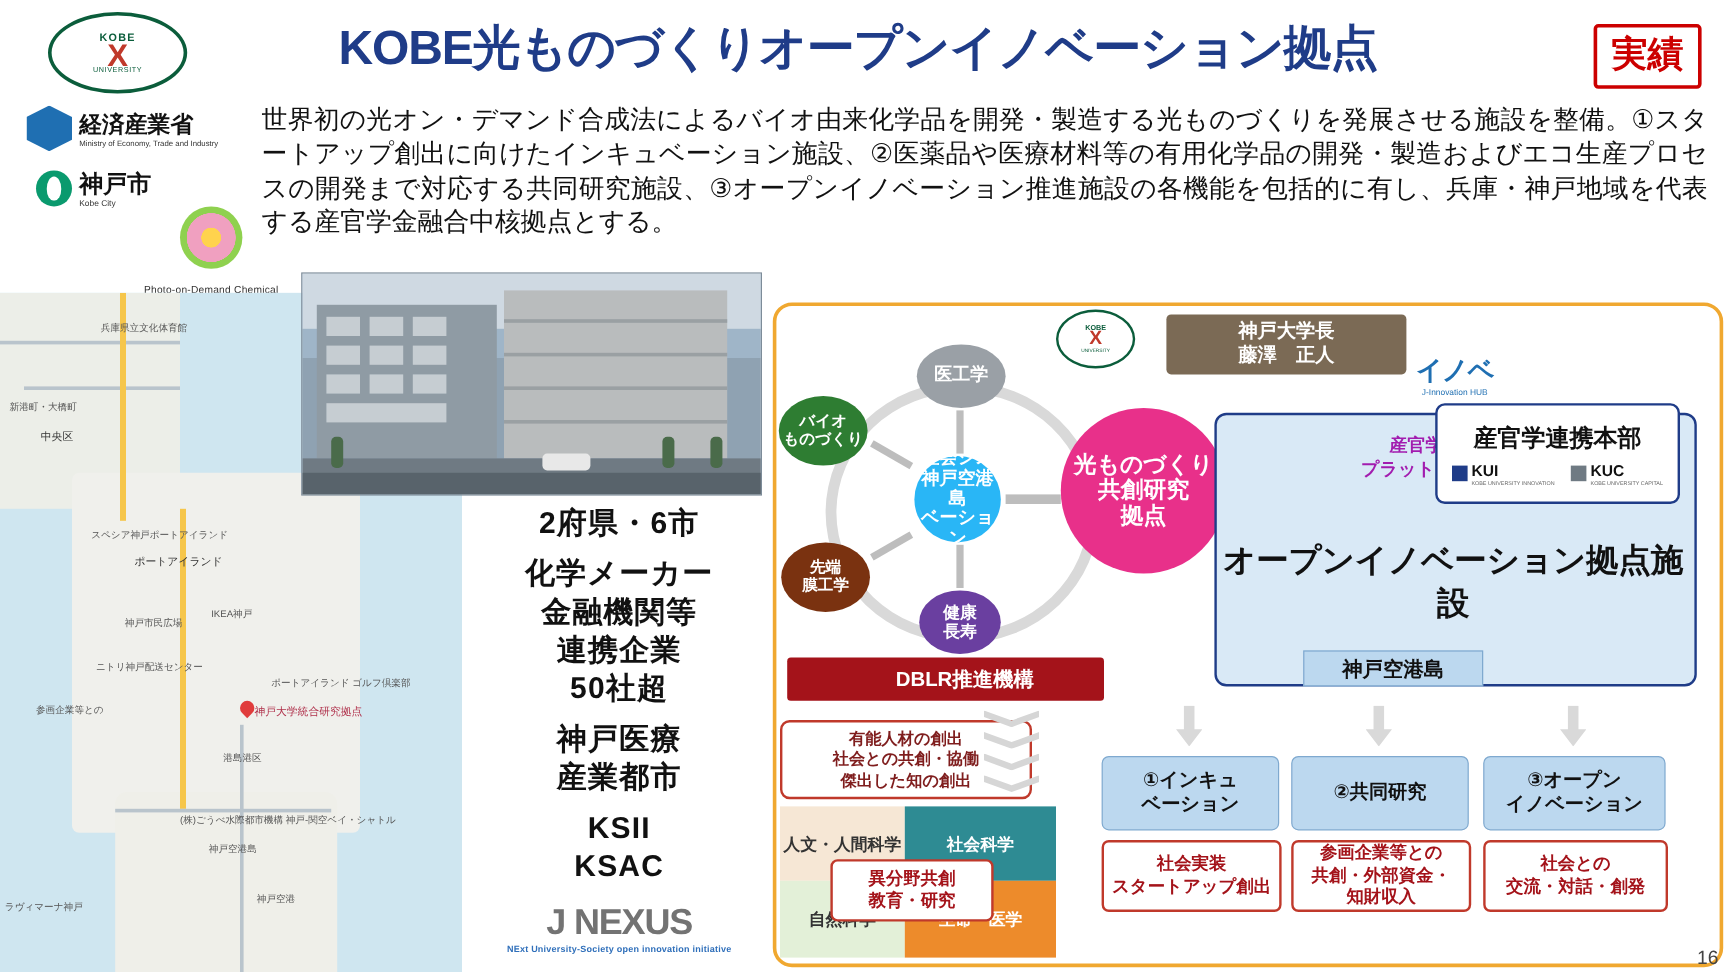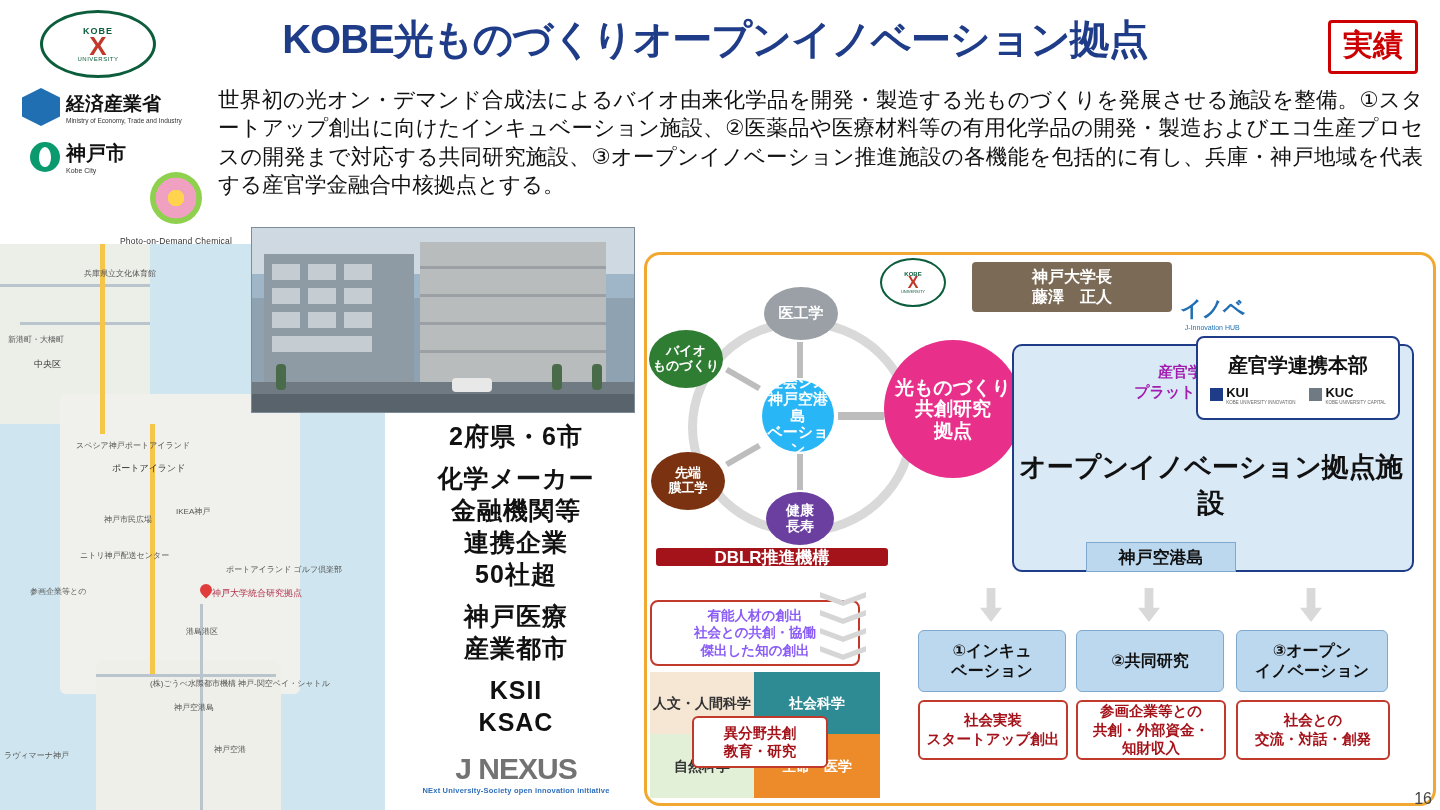--- a/index.html
+++ b/index.html
@@ -141,30 +141,30 @@
   #b-kenko{left:766px;top:492px;width:68px;height:53px;background:#6a3fa0;font-size:14px;}
   #b-shakai{left:762px;top:380px;width:72px;height:72px;background:#29b6f6;font-size:15px;}
   #ring{
     left:688px;top:318px;width:210px;height:200px;border:9px solid #d9d9d9;border-radius:50%;
   }
   #b-hikari{
     left:884px;top:340px;width:138px;height:138px;background:#e8308a;font-size:19px;
   }
   
   #dblr{
-    left:656px;top:548px;width:232px;height:18px;background:#a4131a;color:#fff;
+    left:656px;top:548px;width:232px;height:36px;background:#a4131a;color:#fff;
     border-radius:3px;display:flex;align-items:center;justify-content:center;
-    font-size:17px;font-weight:bold;
+    font-size:17px;font-weight:bold;padding-left:32px;
   }
   
   #talent{
     left:650px;top:600px;width:206px;height:62px;
     border:2px solid #c0392b;border-radius:8px;background:#fff;
     display:flex;flex-direction:column;align-items:center;justify-content:center;
-    color:#8b5cf6;font-size:13.5px;font-weight:bold;line-height:1.3;
+    color:#7f1d1d;font-size:13.5px;font-weight:bold;line-height:1.3;
   }
   
   #chev{left:820px;top:592px;width:46px;height:84px;}
   #chev div{
     position:absolute;left:0;width:46px;height:14px;background:#d6d6d6;
     clip-path:polygon(0 0,50% 60%,100% 0,100% 40%,50% 100%,0 40%);
   }
   
   #matrix{left:650px;top:672px;width:230px;height:126px;}
   .mx{position:absolute;display:flex;align-items:center;justify-content:center;

